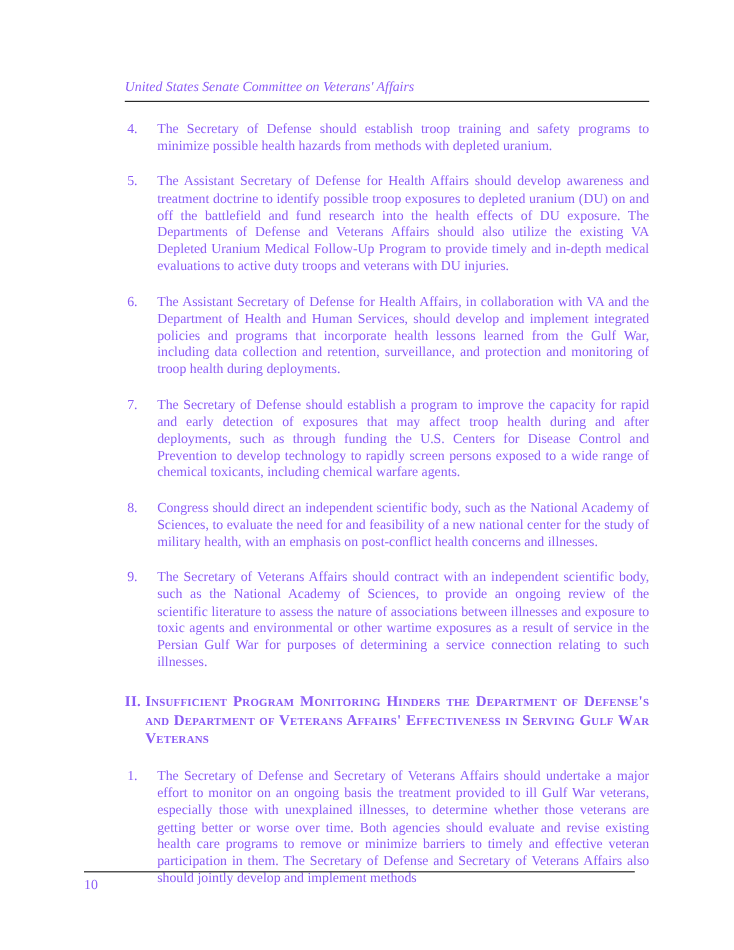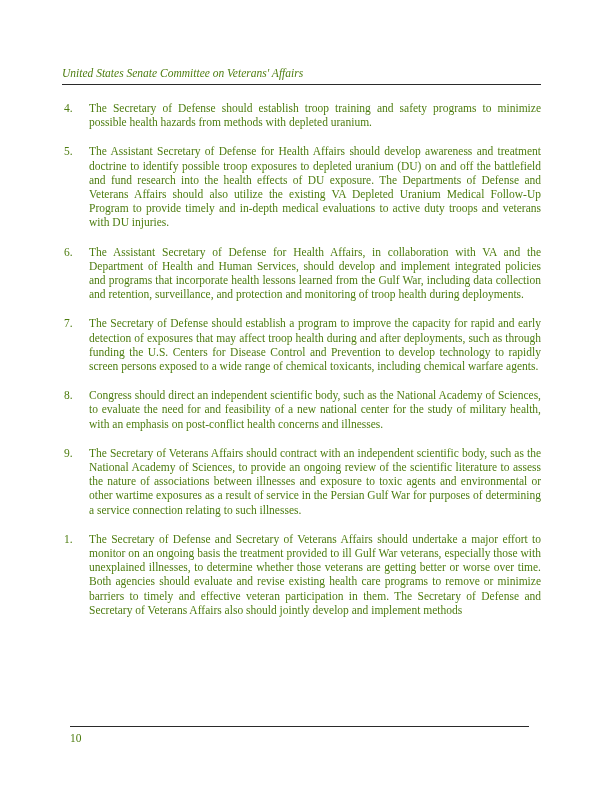--- a/index.html
+++ b/index.html
@@ -6,22 +6,22 @@
   html, body { background: #e8e8e8; }
   body {
     width: 612px; height: 792px;
     font-family: "Liberation Serif", serif;
     -webkit-font-smoothing: antialiased;
   }
   .page {
     position: relative;
     width: 612px; height: 792px;
     background: #ffffff;
-    color: #4d7c0f;
-    padding: 66px 71px 0 62px;
+    color: #8b5cf6;
+    padding: 66px 71px 0 104px;
     overflow: hidden;
   }
   .running-header {
     font-style: italic;
     font-size: 11.5px;
     line-height: 14px;
     padding-bottom: 4px;
     border-bottom: 1.2px solid #2a2a2a;
     margin-bottom: 16px;
   }
@@ -97,20 +97,24 @@
       <span>Congress should direct an independent scientific body, such as the National Academy of Sciences, to evaluate the need for and feasibility of a new national center for the study of military health, with an emphasis on post-conflict health concerns and illnesses.</span>
     </div>
 
     <div class="list-item">
       <span class="num">9.</span>
       <span>The Secretary of Veterans Affairs should contract with an independent scientific body, such as the National Academy of Sciences, to provide an ongoing review of the scientific literature to assess the nature of associations between illnesses and exposure to toxic agents and environmental or other wartime exposures as a result of service in the Persian Gulf War for purposes of determining a service connection relating to such illnesses.</span>
     </div>
 
   </div>
 
+  <div class="section-heading">
+    <span class="hnum">II.</span>
+    <span>Insufficient Program Monitoring Hinders the Department of Defense's and Department of Veterans Affairs' Effectiveness in Serving Gulf War Veterans</span>
+  </div>
 
   <div class="list">
     <div class="list-item">
       <span class="num">1.</span>
       <span>The Secretary of Defense and Secretary of Veterans Affairs should undertake a major effort to monitor on an ongoing basis the treatment provided to ill Gulf War veterans, especially those with unexplained illnesses, to determine whether those veterans are getting better or worse over time.  Both agencies should evaluate and revise existing health care programs to remove or minimize barriers to timely and effective veteran participation in them. The Secretary of Defense and Secretary of Veterans Affairs also should jointly develop and implement methods</span>
     </div>
   </div>
 
   <div class="page-footer">
     <span>10</span>

